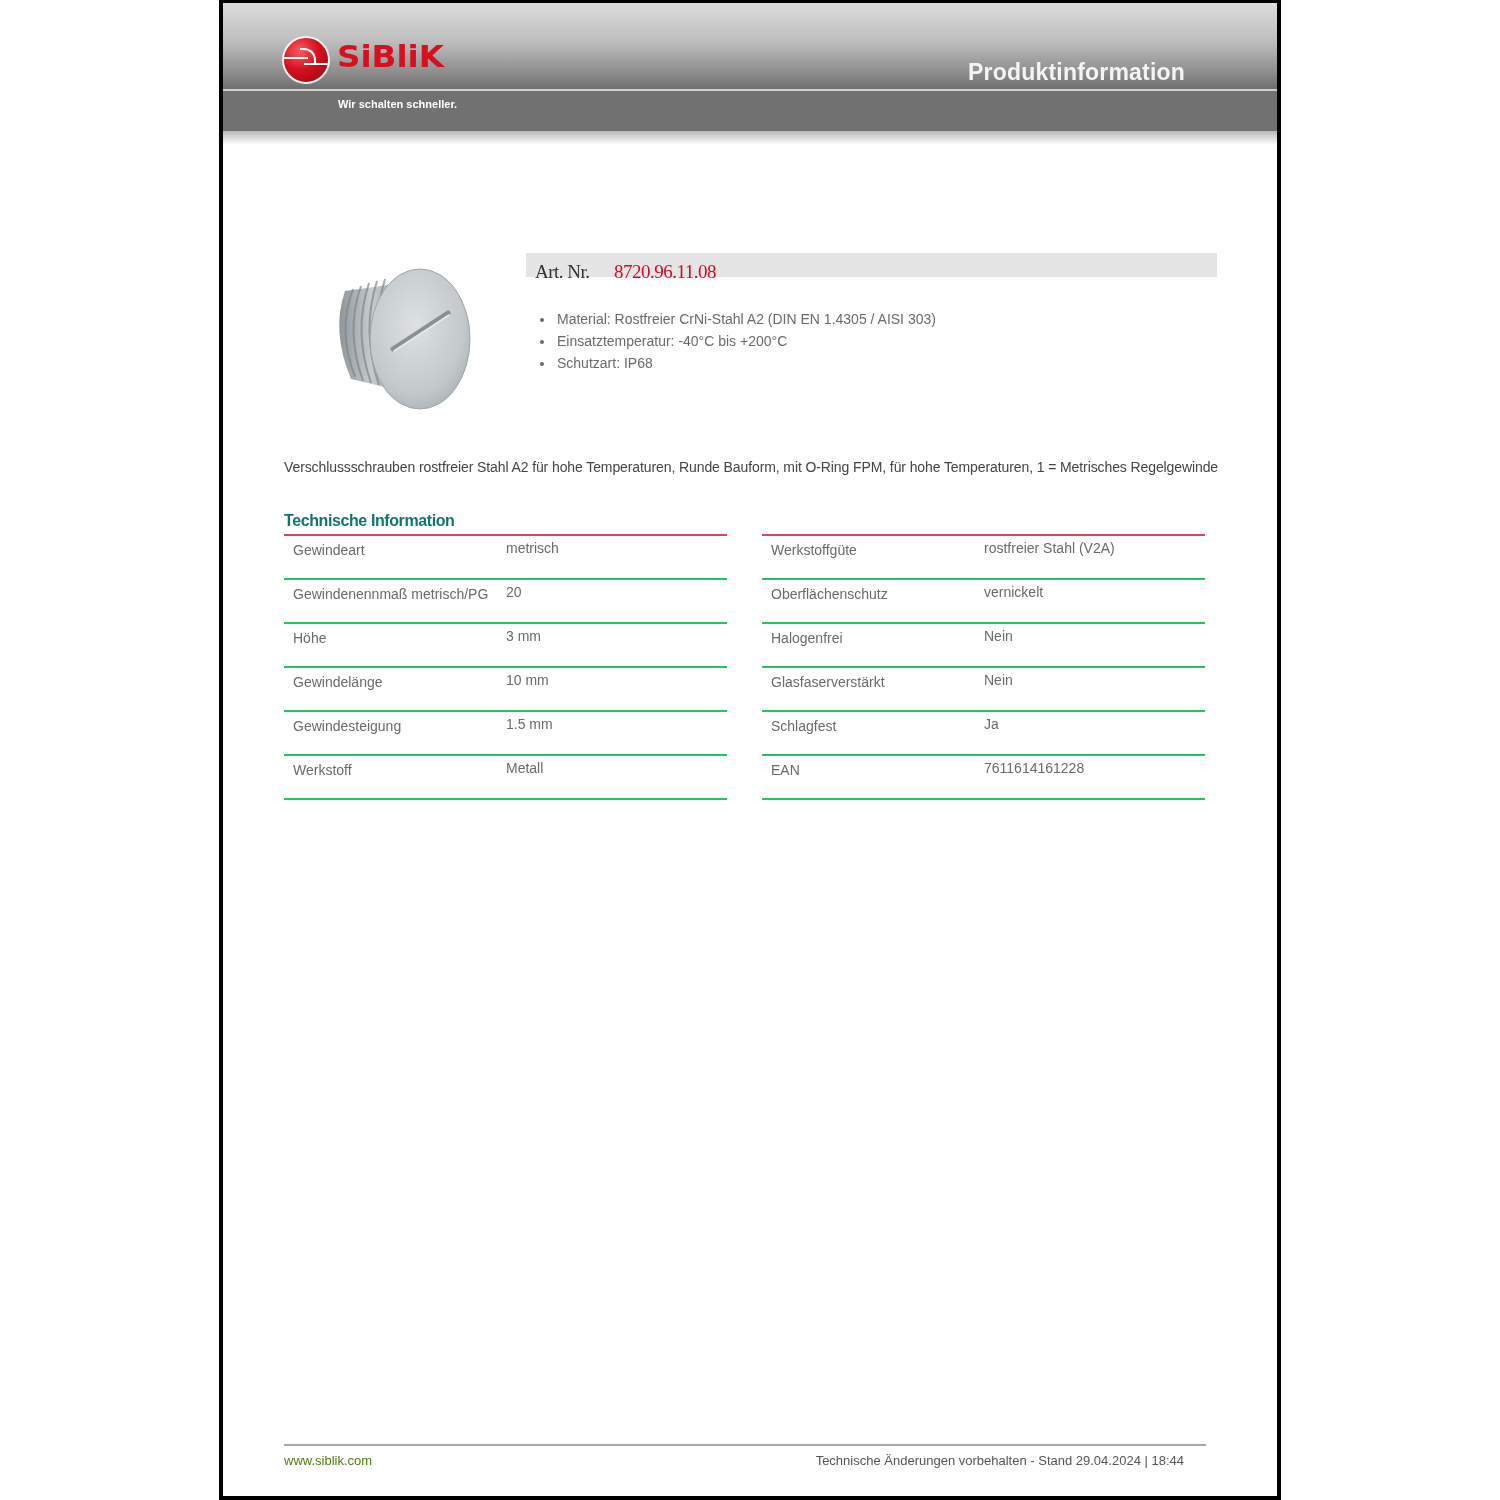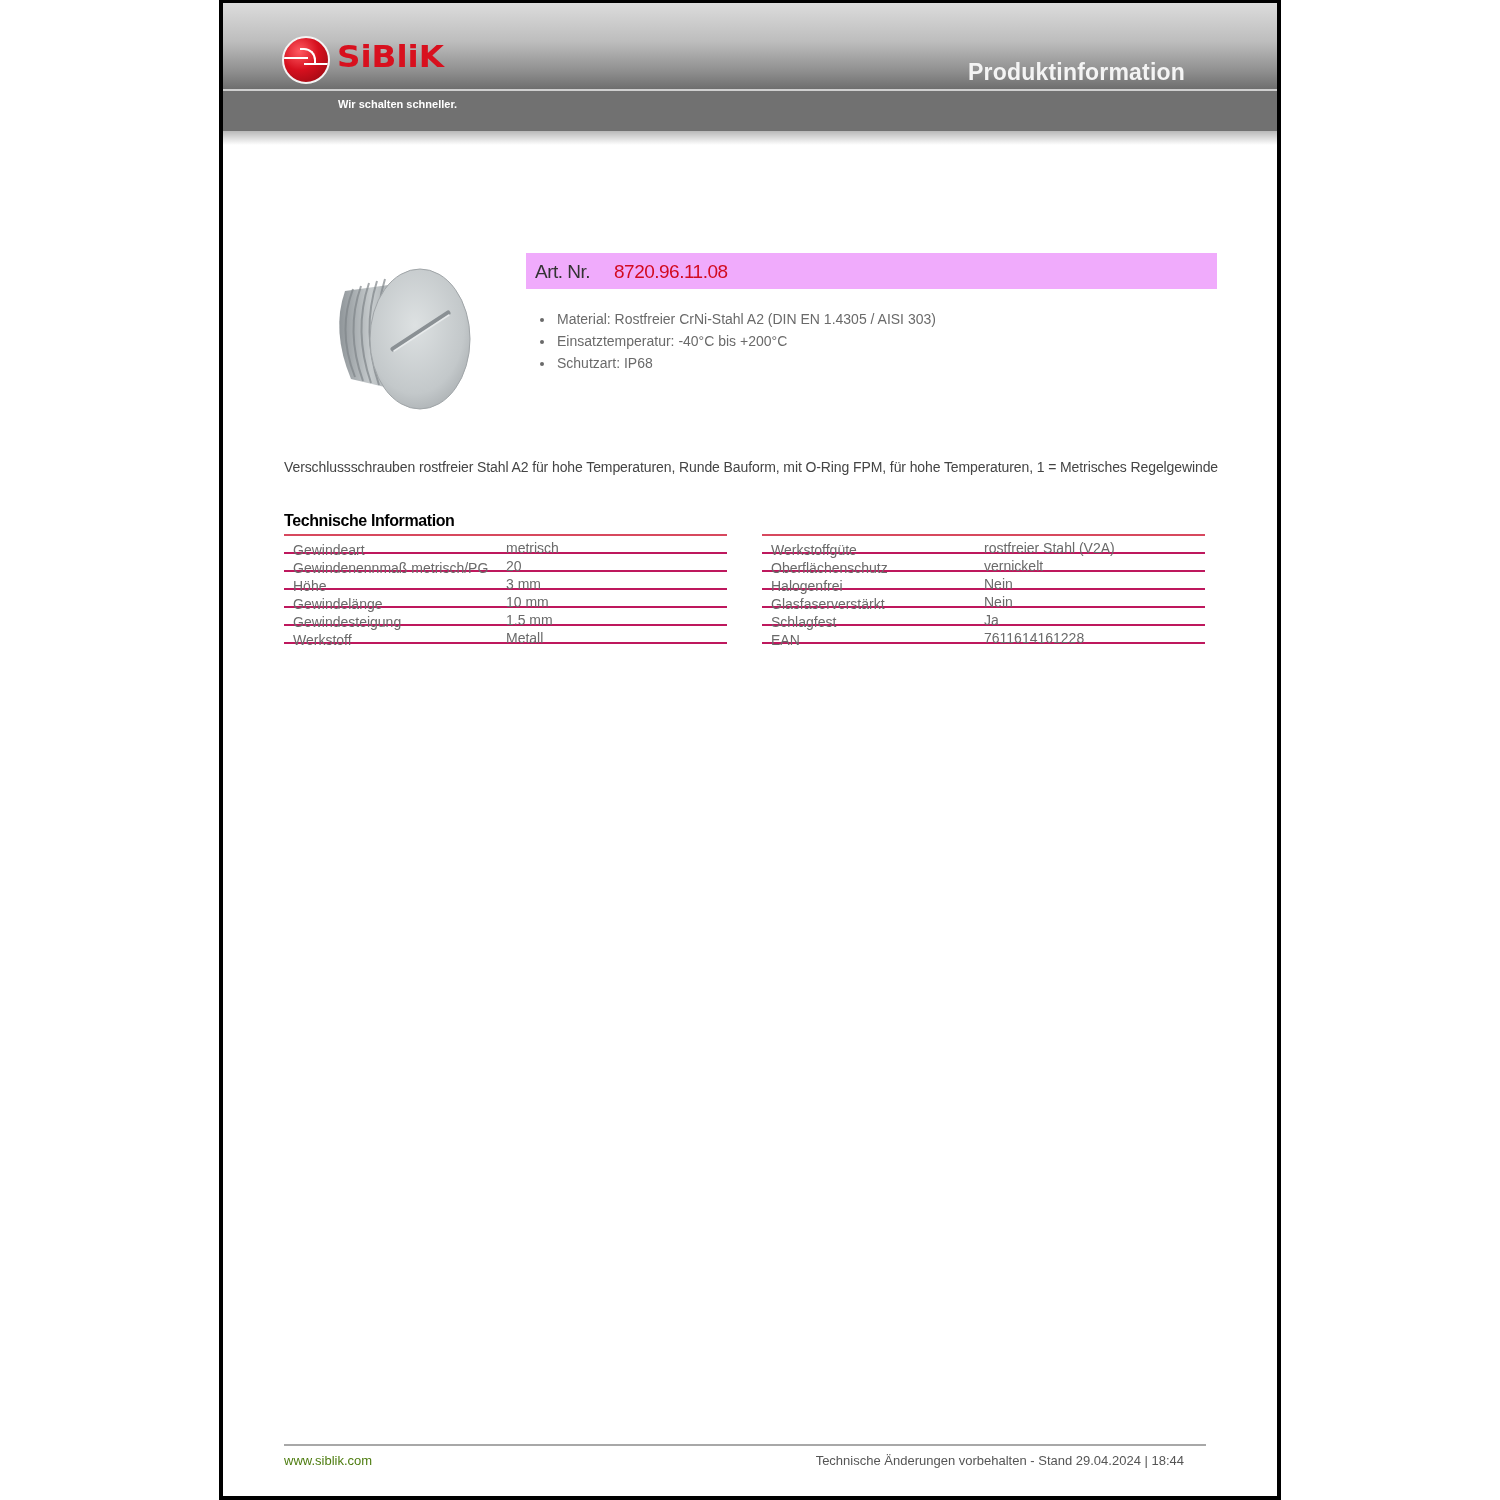--- a/index.html
+++ b/index.html
@@ -71,22 +71,23 @@
 
   
   .product-image {
     position: absolute; left: 100px; top: 258px; width: 150px; height: 155px;
   }
   .product-title {
     position: absolute; left: 303px; top: 227px;
     font-size: 16px; color: #333333; letter-spacing: -0.3px; white-space: nowrap;
   }
   .artnr-bar {
-    position: absolute; left: 303px; top: 250px; width: 691px; height: 36px;
-    background: #f0abfc;
+    position: absolute; left: 303px; top: 250px; width: 691px; height: 24px;
+    background: #e5e5e5;
+    font-family: Liberation Serif, serif;
   }
   .artnr-label {
     position: absolute; left: 9px; top: 8px; font-size: 19px; color: #333333; letter-spacing: -0.5px;
   }
   .artnr-value {
     position: absolute; left: 88px; top: 8px; font-size: 19px; color: #d20a20; letter-spacing: -0.5px;
   }
 
   .features {
     position: absolute; left: 316px; top: 306px; list-style: none;
@@ -98,31 +99,31 @@
     content: ""; position: absolute; left: 1px; top: 9px; width: 4px; height: 4px; border-radius: 50%; background: #6a6a6a;
   }
 
   .description {
     position: absolute; left: 61px; top: 456px;
     font-size: 14px; color: #444444; white-space: nowrap; letter-spacing: -0.1px;
   }
 
   .tech-heading {
     position: absolute; left: 61px; top: 509px;
-    font-size: 16px; color: #000000; font-weight: bold; letter-spacing: -0.4px;
+    font-size: 16px; color: #0f766e; font-weight: bold; letter-spacing: -0.4px;
   }
 
   .tech-table {
     position: absolute; top: 531px; width: 443px;
     border-top: 2px solid #d7485e;
   }
   .tech-table.left { left: 61px; }
   .tech-table.right { left: 539px; }
   .tech-row {
-    height: 18px; border-bottom: 2px solid #be185d; position: relative;
+    height: 44px; border-bottom: 2px solid #22c55e; position: relative;
   }
   .tech-row .k {
     position: absolute; left: 9px; top: 6px; font-size: 14px; color: #6a6a6a; white-space: nowrap;
   }
   .tech-row .v {
     position: absolute; left: 222px; top: 4px; font-size: 14px; color: #6a6a6a; white-space: nowrap;
   }
 
   
   .footer-line {

